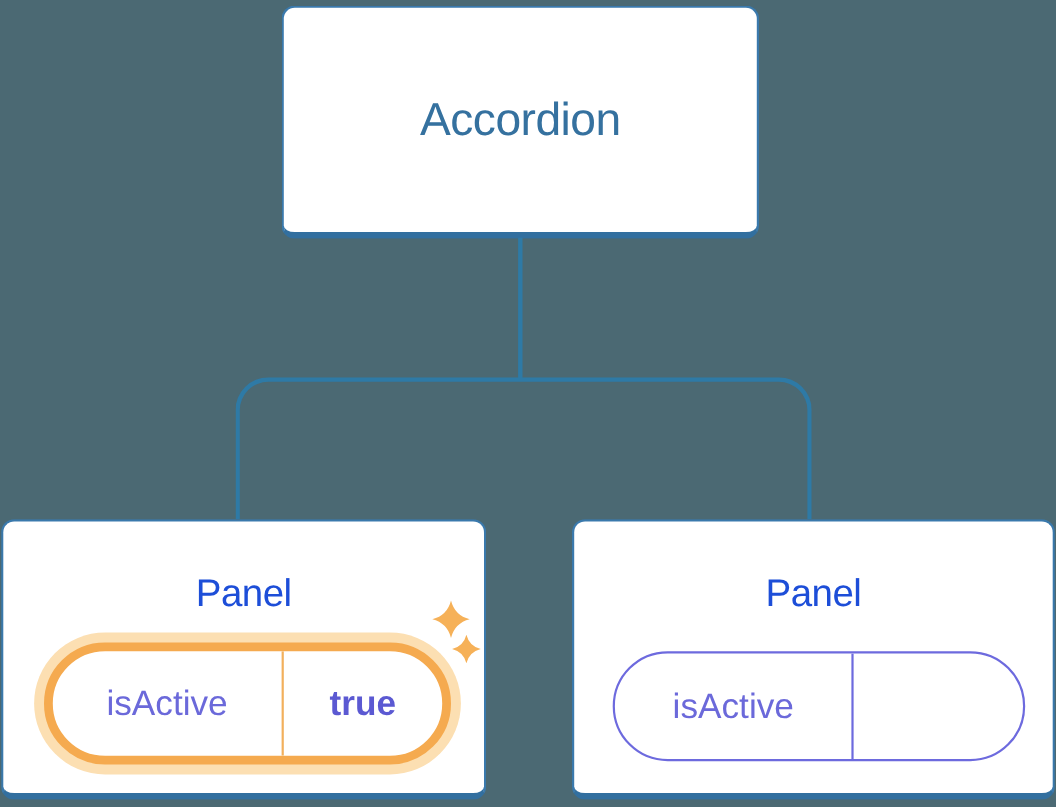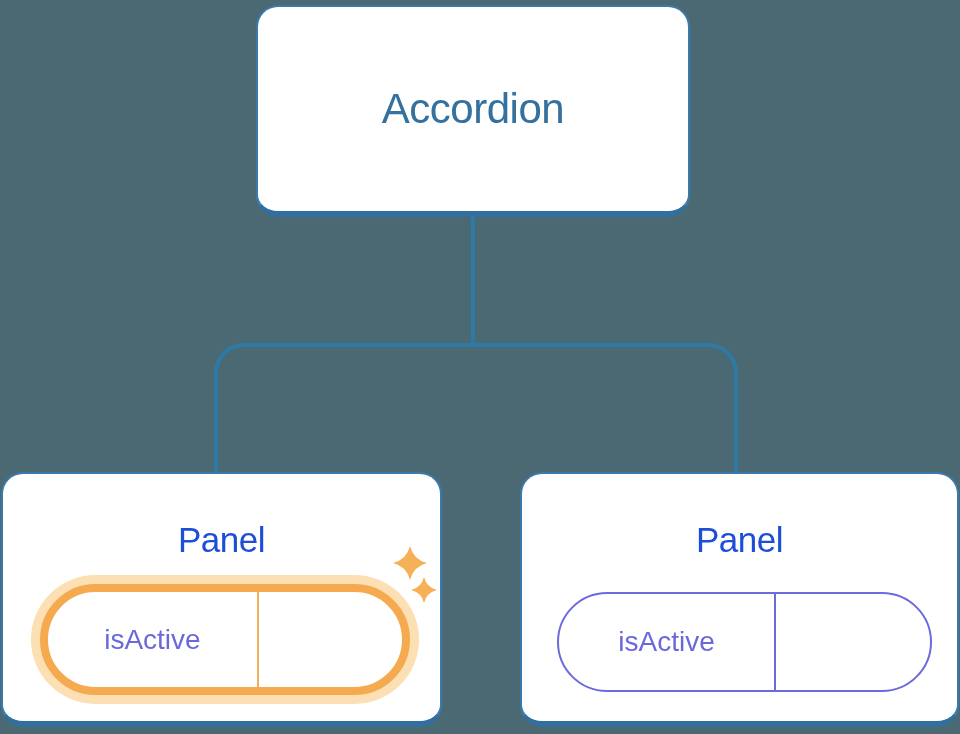--- a/index.html
+++ b/index.html
@@ -14,21 +14,21 @@
     background: #4B6973;
     overflow: hidden;
   }
   
   .node {
     position: absolute;
     box-sizing: border-box;
     background: #FFFFFF;
     border: 2px solid #3A79AC;
     border-bottom: 6px solid #326F9F;
-    border-radius: 22px;
+    border-radius: 12px;
   }
   .node-root {
     left: 256px; top: 5px;
     width: 434px; height: 212px;
     display: flex; align-items: center; justify-content: center;
   }
   .root-label {
     color: #35719F;
     font-size: 42px;
     font-weight: 500;
@@ -82,21 +82,21 @@
   .pill-inactive {
     left: 35px; top: 118px;
     width: 375px; height: 100px;
     border: 2px solid #6D6ADE;
     border-radius: 52px;
   }
   .pill-cell {
     display: flex;
     align-items: center;
     justify-content: center;
-    font-size: 28px;
+    font-size: 32px;
     color: #6B69DA;
   }
   .pill-active .cell-name  { width: 59%; border-right: 2px solid #F2B05C; }
   .pill-active .cell-value { width: 41%; font-weight: 700; color: #5B59D2; }
   .pill-inactive .cell-name  { width: 58%; border-right: 2px solid #6D6ADE; }
   .pill-inactive .cell-value { width: 42%; }
   
   .sparkles {
     position: absolute;
     left: 378px; top: 66px;
@@ -111,20 +111,21 @@
     <span class="root-label">Accordion</span>
   </div>
 
   <div class="stem"></div>
   <div class="branch"></div>
 
   <div class="node panel-left">
     <div class="panel-title">Panel</div>
     <div class="pill pill-active">
       <div class="pill-cell cell-name">isActive</div>
+      <div class="pill-cell cell-value">true</div>
     </div>
     <svg class="sparkles" width="66" height="66" viewBox="0 0 66 66" aria-hidden="true">
       <path fill="#F6B158" d="M 29 6 Q 32.4 19.6 46 23 Q 32.4 26.4 29 40 Q 25.6 26.4 12 23 Q 25.6 19.6 29 6 Z"></path>
       <path fill="#F6B158" d="M 43 37 Q 45.6 47.4 56 50 Q 45.6 52.6 43 63 Q 40.4 52.6 30 50 Q 40.4 47.4 43 37 Z"></path>
     </svg>
   </div>
 
   <div class="node panel-right">
     <div class="panel-title">Panel</div>
     <div class="pill pill-inactive">

